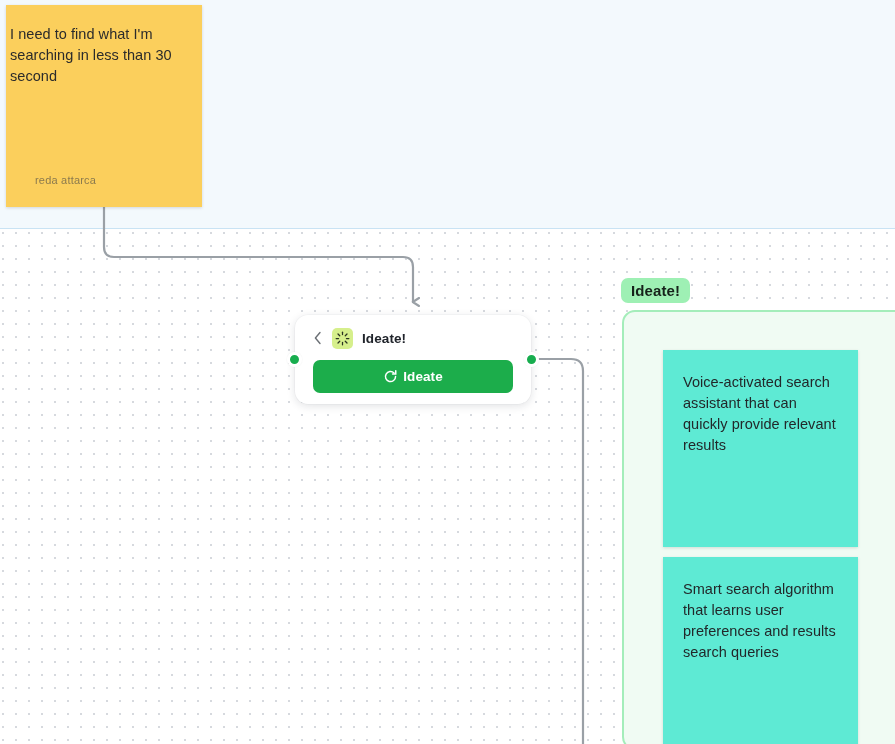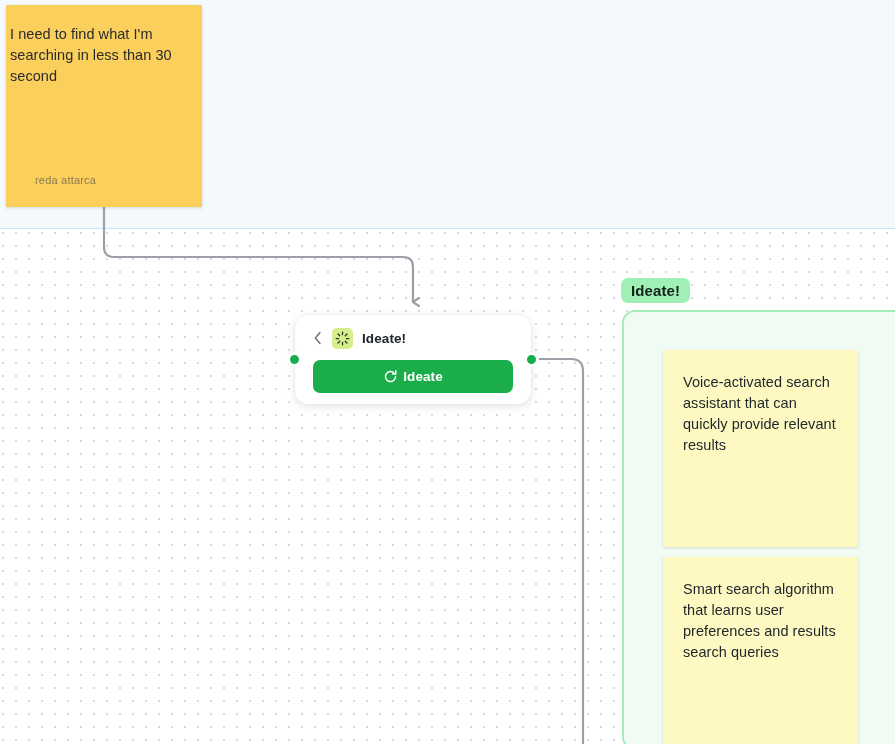--- a/index.html
+++ b/index.html
@@ -176,21 +176,21 @@
     height: 440px;
     background: #f0fbf3;
     border: 2px solid #a4edba;
     border-radius: 13px;
   }
 
   
   .sticky-green {
     position: absolute;
     width: 195px;
-    background: #fef9c3;
+    background: #5eead4;
     box-shadow: 0 1px 3px rgba(0,0,0,0.13);
     padding: 22px 20px 0 20px;
   }
   .sticky-green .note-text {
     font-size: 14.5px;
     line-height: 21px;
     color: #22282a;
     letter-spacing: 0.05px;
   }
   .sticky-g1 { left: 663px; top: 350px; height: 197px; }

